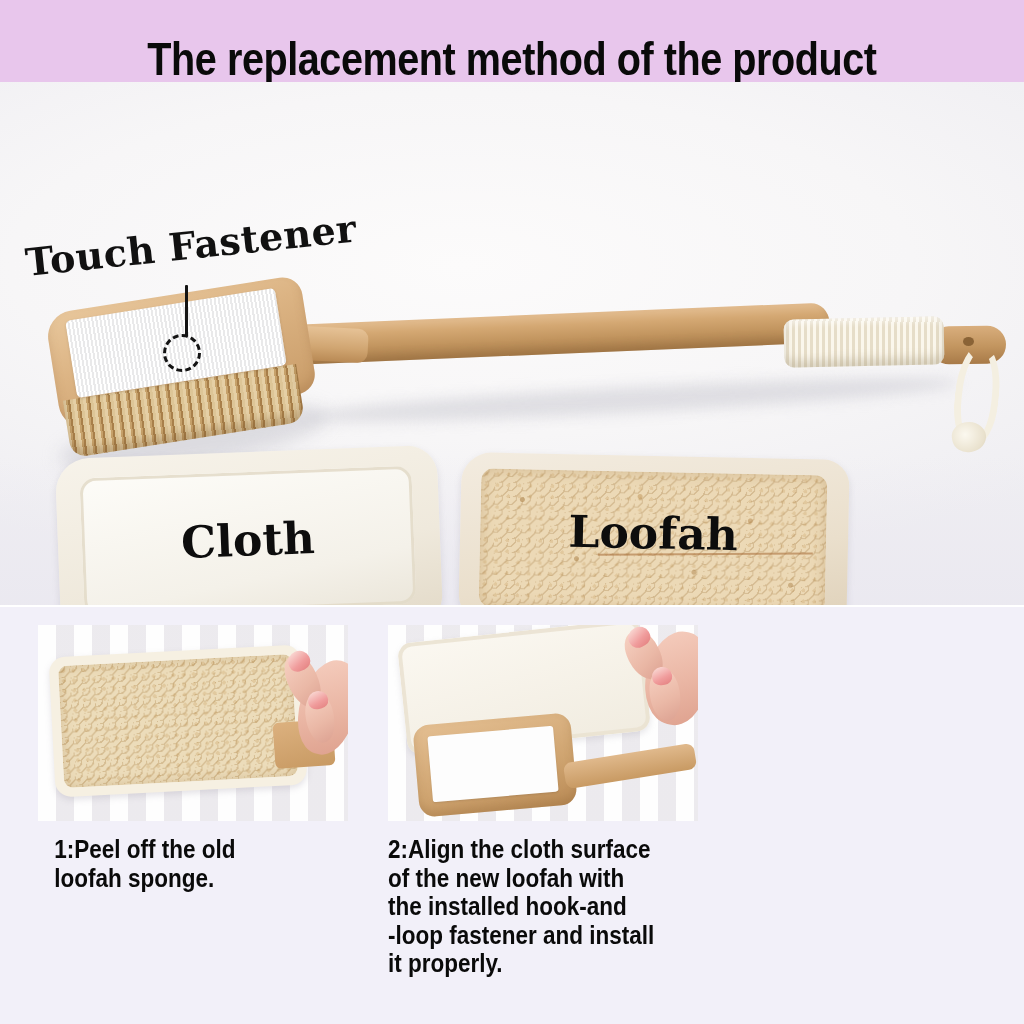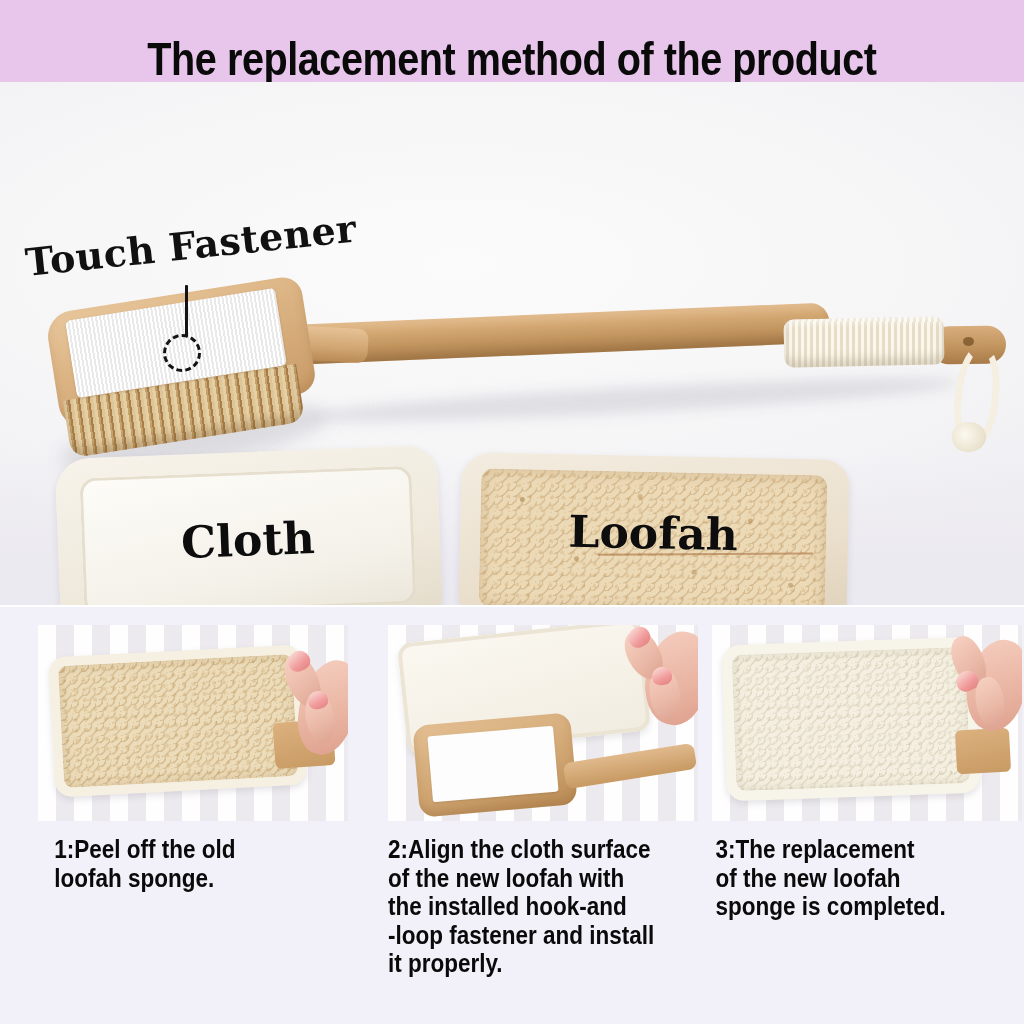--- a/index.html
+++ b/index.html
@@ -608,30 +608,14 @@
       <div class="finger" style="left:262px; top:44px; width:30px; height:52px; transform:rotate(-8deg);"></div>
       <div class="nail" style="left:264px; top:42px; width:20px; height:18px; transform:rotate(-8deg);"></div>
     </div>
     <div class="caption caption-2">2:Align the cloth surface
 of the new loofah with
  the installed hook-and
 -loop fastener and install
  it properly.</div>
   </div>
 
-  <div class="step step-3">
-    <div class="photo">
-      <div class="photo-bg-curtain"></div>
-      <div class="s3-pad">
-        <div class="s3-pad-inner"></div>
-      </div>
-      <div class="s3-brush"></div>
-      <div class="hand" style="left:256px; top:14px; width:58px; height:92px; transform:rotate(14deg);"></div>
-      <div class="finger" style="left:242px; top:10px; width:30px; height:54px; transform:rotate(-22deg);"></div>
-      <div class="nail" style="left:244px; top:46px; width:22px; height:20px; transform:rotate(-22deg);"></div>
-      <div class="finger" style="left:264px; top:52px; width:28px; height:50px; transform:rotate(-8deg);"></div>
-    </div>
-    <div class="caption caption-3">3:The replacement
-of the new loofah
-sponge is completed.</div>
-  </div>
 
 </div>
 
 </body></html>

